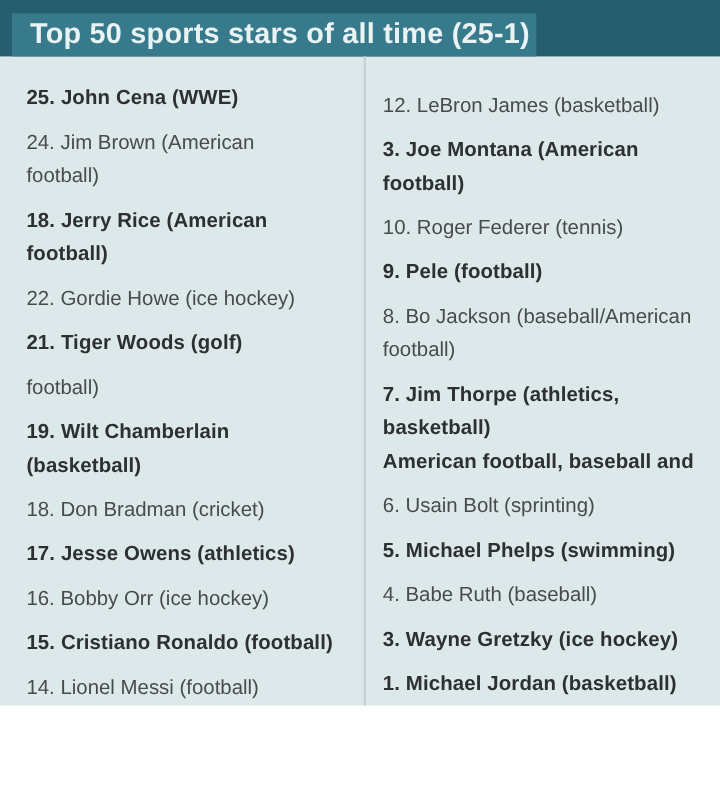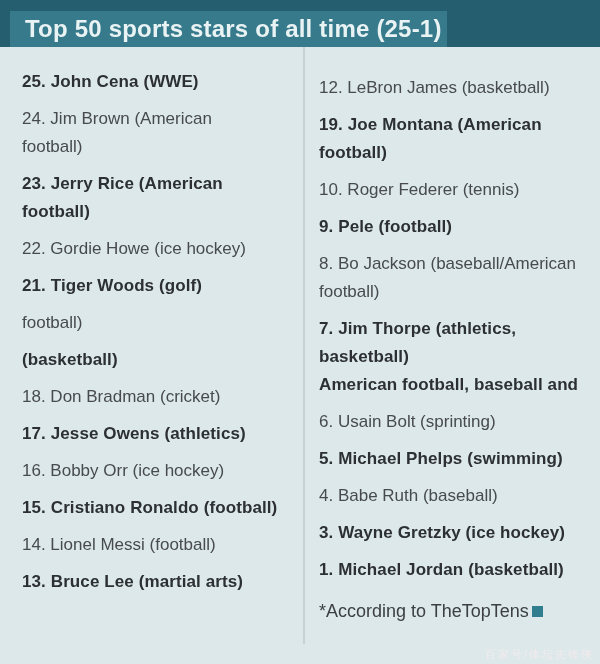--- a/index.html
+++ b/index.html
@@ -9,21 +9,21 @@
     --body-bg:#dde8ea;
     --divider:#c7d2d5;
     --bold-text:#2c3032;
     --regular-text:#474b4d;
     --footnote-text:#3c4042;
     --accent:#2f7d8f;
     --watermark:#ffeded;
   }
   html,body{margin:0;padding:0;}
   .page{
-    width:600px;height:664px;position:relative;overflow:hidden;
+    width:600px;height:588px;position:relative;overflow:hidden;
     background:var(--body-bg);
     font-family:"Liberation Sans", sans-serif;
   }
   .header{position:relative;height:47px;background:var(--header-dark);}
   .title-bar{
     position:absolute;left:10px;top:11px;bottom:0;width:437px;
     background:var(--header-bar);display:flex;align-items:center;
   }
   .title{
     margin:0;padding-left:15px;font-size:24px;font-weight:700;
@@ -64,33 +64,34 @@
     <section class="col col-left">
       <div id="left-entries">
           <div class="entry bold">
             <div class="line">25. John Cena (WWE)</div>
           </div>
           <div class="entry">
             <div class="line">24. Jim Brown (American</div>
             <div class="line">football)</div>
           </div>
           <div class="entry bold">
-            <div class="line">23. Jerry Rice (American</div>
+            <div class="line">18. Jerry Rice (American</div>
             <div class="line">football)</div>
           </div>
           <div class="entry">
             <div class="line">22. Gordie Howe (ice hockey)</div>
           </div>
           <div class="entry bold">
             <div class="line">21. Tiger Woods (golf)</div>
           </div>
           <div class="entry">
             <div class="line">football)</div>
           </div>
           <div class="entry bold">
+            <div class="line">19. Wilt Chamberlain</div>
             <div class="line">(basketball)</div>
           </div>
           <div class="entry">
             <div class="line">18. Don Bradman (cricket)</div>
           </div>
           <div class="entry bold">
             <div class="line">17. Jesse Owens (athletics)</div>
           </div>
           <div class="entry">
             <div class="line">16. Bobby Orr (ice hockey)</div>
@@ -108,21 +109,21 @@
     </section>
 
     <div class="divider"></div>
 
     <section class="col col-right">
       <div id="right-entries">
           <div class="entry">
             <div class="line">12. LeBron James (basketball)</div>
           </div>
           <div class="entry bold">
-            <div class="line">19. Joe Montana (American</div>
+            <div class="line">3. Joe Montana (American</div>
             <div class="line">football)</div>
           </div>
           <div class="entry">
             <div class="line">10. Roger Federer (tennis)</div>
           </div>
           <div class="entry bold">
             <div class="line">9. Pele (football)</div>
           </div>
           <div class="entry">
             <div class="line">8. Bo Jackson (baseball/American</div>

